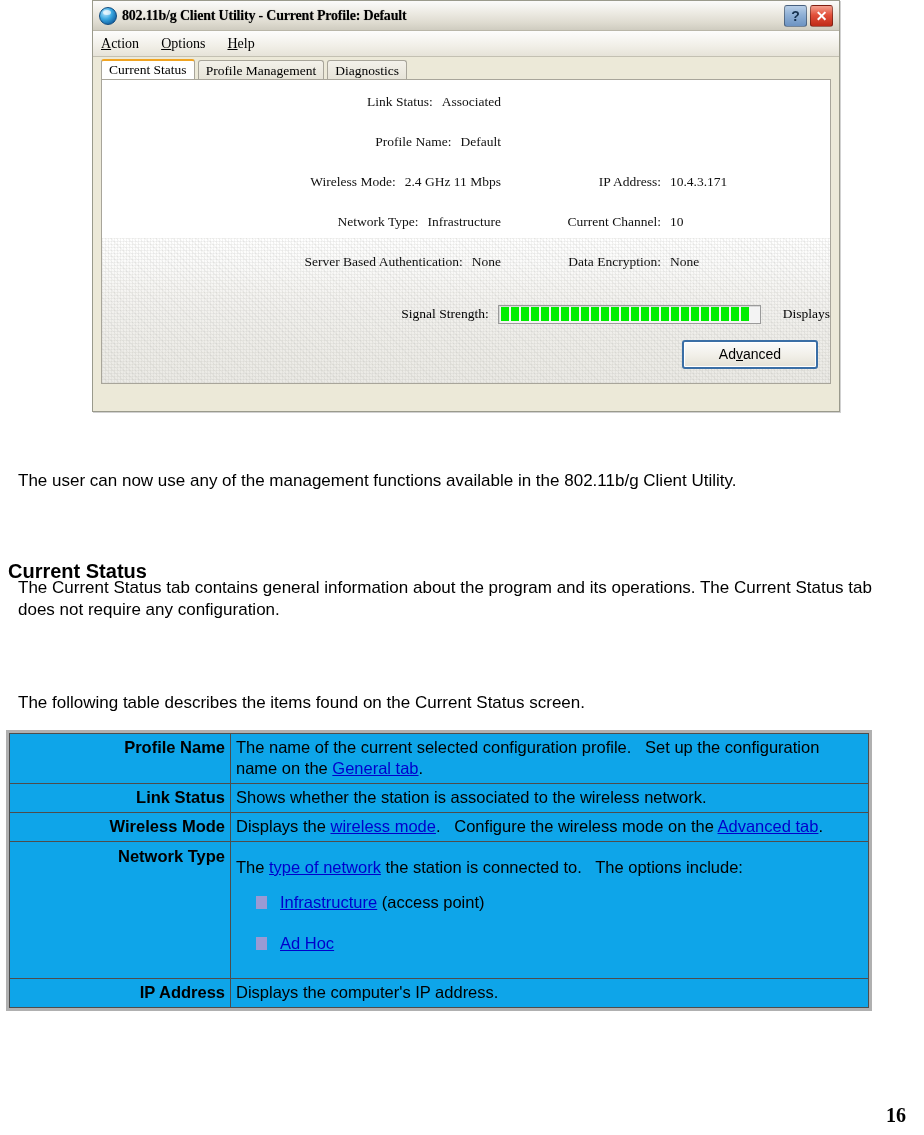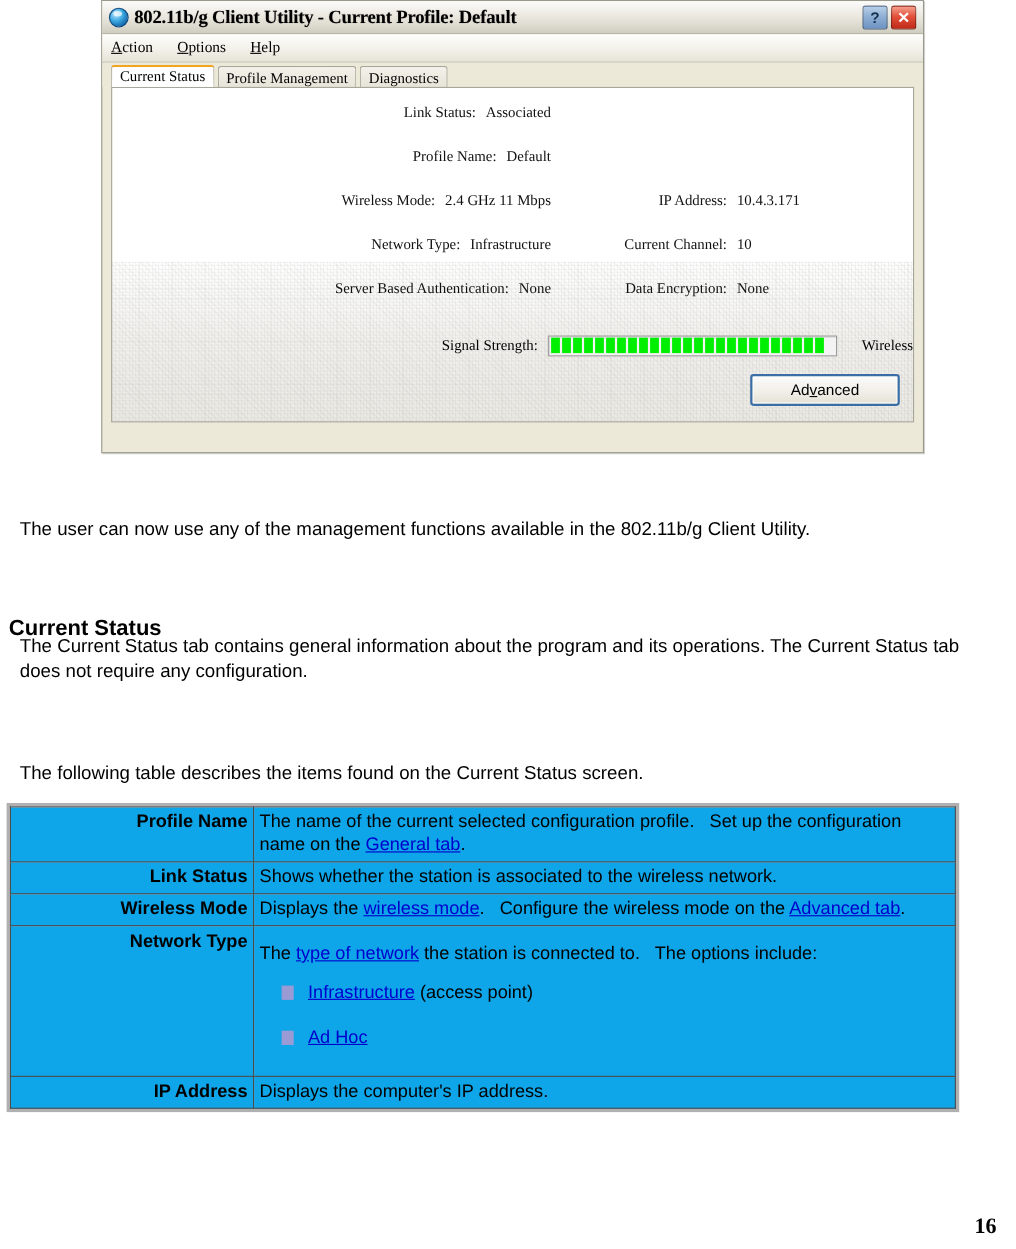--- a/index.html
+++ b/index.html
@@ -48,21 +48,21 @@
   }
   #win-icon::after {
     content:"";
     position:absolute; left:3px; top:2px; width:8px; height:5px;
     border-radius:50%;
     background: rgba(255,255,255,.65);
   }
   #win-title {
     font-family: "Liberation Serif", serif;
     font-weight: bold;
-    font-size: 17px;
+    font-size: 14px;
     letter-spacing: -0.2px;
     white-space: nowrap;
     color: #000;
     text-shadow: 0 0 1px rgba(0,0,0,.35);
   }
   #titlebar-buttons {
     margin-left: auto;
     display: flex; align-items: center; gap: 3px;
     padding-right: 2px;
   }
@@ -422,21 +422,21 @@
             <span class="sig-bar" style="background: rgb(0, 238, 0);"></span>
             <span class="sig-bar" style="background: rgb(0, 238, 0);"></span>
             <span class="sig-bar" style="background: rgb(0, 238, 0);"></span>
             <span class="sig-bar" style="background: rgb(0, 238, 0);"></span>
             <span class="sig-bar" style="background: rgb(0, 238, 0);"></span>
             <span class="sig-bar" style="background: rgb(0, 238, 0);"></span>
             <span class="sig-bar" style="background: rgb(0, 238, 0);"></span>
             <span class="sig-bar" style="background: rgb(0, 238, 0);"></span>
             <span class="sig-bar" style="background: rgb(0, 238, 0);"></span>
           </span>
-        <span id="signal-quality">Wireless</span>
+        <span id="signal-quality">Displays</span>
       </div>
 
     </div>
 
     <div id="advanced-row">
       <div id="advanced-button"><span>Ad</span><span class="ak">v</span><span>anced</span></div>
     </div>
   </div>
 </div>
 

